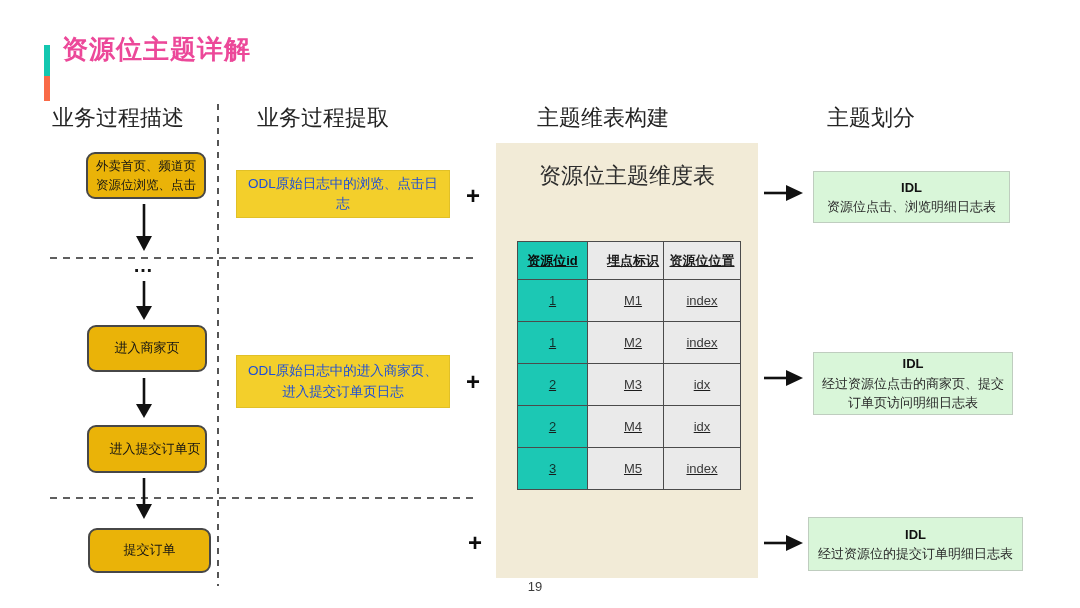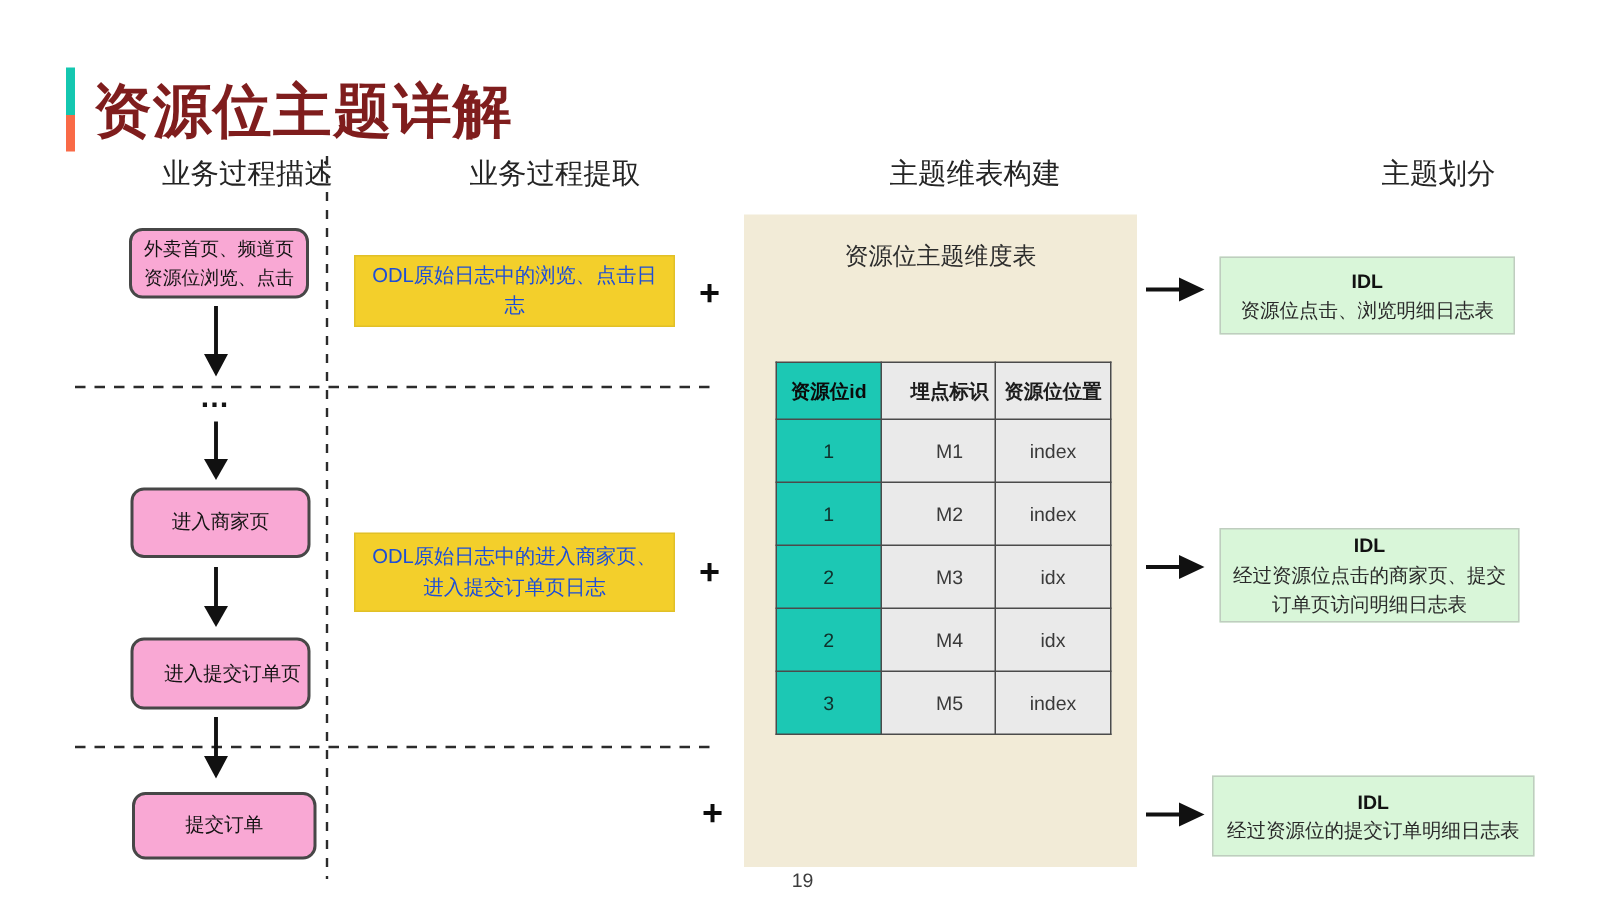--- a/index.html
+++ b/index.html
@@ -11,38 +11,38 @@
     height: 608px;
     background: #ffffff;
     overflow: hidden;
   }
   
   .accent-bar {
     position: absolute; left: 44px; top: 45px; width: 6px; height: 56px;
     background: linear-gradient(to bottom, #14c7b0 0%, #14c7b0 56%, #f96a47 56%, #f96a47 100%);
   }
   .page-title {
-    position: absolute; left: 62px; top: 47px;
-    font-size: 39px; font-weight: 700; color: #7f1d1d; letter-spacing: 1px;
+    position: absolute; left: 62px; top: 32px;
+    font-size: 26px; font-weight: 700; color: #ec4899; letter-spacing: 1px;
   }
   
   .col-header {
     position: absolute; top: 103px; width: 170px;
-    text-align: right; font-size: 19px; color: #242424;
+    text-align: left; font-size: 22px; color: #242424;
   }
   .col-h1 { left: 52px; }
   .col-h2 { left: 257px; }
   .col-h3 { left: 537px; }
   .col-h4 { left: 827px; }
   
   .connector-layer { position: absolute; left: 0; top: 0; pointer-events: none; }
   
   .flow-box {
     position: absolute;
-    background: #f9a8d4;
+    background: #eab308;
     border: 2px solid #474747;
     border-radius: 9px;
     display: flex; flex-direction: column; align-items: center; justify-content: center;
     font-size: 13px; color: #141414; text-align: left; line-height: 1.45;
   }
   .flow-a { left: 86px; top: 152px; width: 120px; height: 47px; font-size: 12.5px; line-height: 1.5; }
   .flow-b { left: 87px; top: 325px; width: 120px; height: 47px; }
   .flow-c { left: 87px; top: 425px; width: 120px; height: 48px; padding-left: 16px; }
   .flow-d { left: 88px; top: 528px; width: 123px; height: 45px; }
   .ellipsis {
@@ -67,26 +67,26 @@
   .plus-1 { left: 461px; top: 182px; }
   .plus-2 { left: 461px; top: 368px; }
   .plus-3 { left: 463px; top: 529px; }
   
   .dim-panel {
     position: absolute; left: 496px; top: 143px; width: 262px; height: 435px;
     background: #f2ebd7;
   }
   .dim-panel-title {
     position: absolute; left: 0; top: 18px; width: 100%;
-    text-align: center; font-size: 16px; color: #2c2c2c;
+    text-align: center; font-size: 22px; color: #2c2c2c;
   }
   .dim-table {
     position: absolute; left: 21px; top: 98px;
     border-collapse: collapse;
-    font-size: 13px; color: #1c1c1c;
+    font-size: 13px; color: #1c1c1c; text-decoration: underline;
   }
   .dim-table th, .dim-table td {
     border: 1px solid #4b4b4b;
     text-align: center; vertical-align: middle;
     background: #eaeaea;
   }
   .dim-table th { height: 38px; font-weight: 700; font-size: 13px; }
   .dim-table td { height: 42px; font-weight: 400; color: #3a3a3a; }
   .dim-table .c1 { width: 70px; }
   .dim-table .c2 { width: 76px; padding-left: 15px; }

